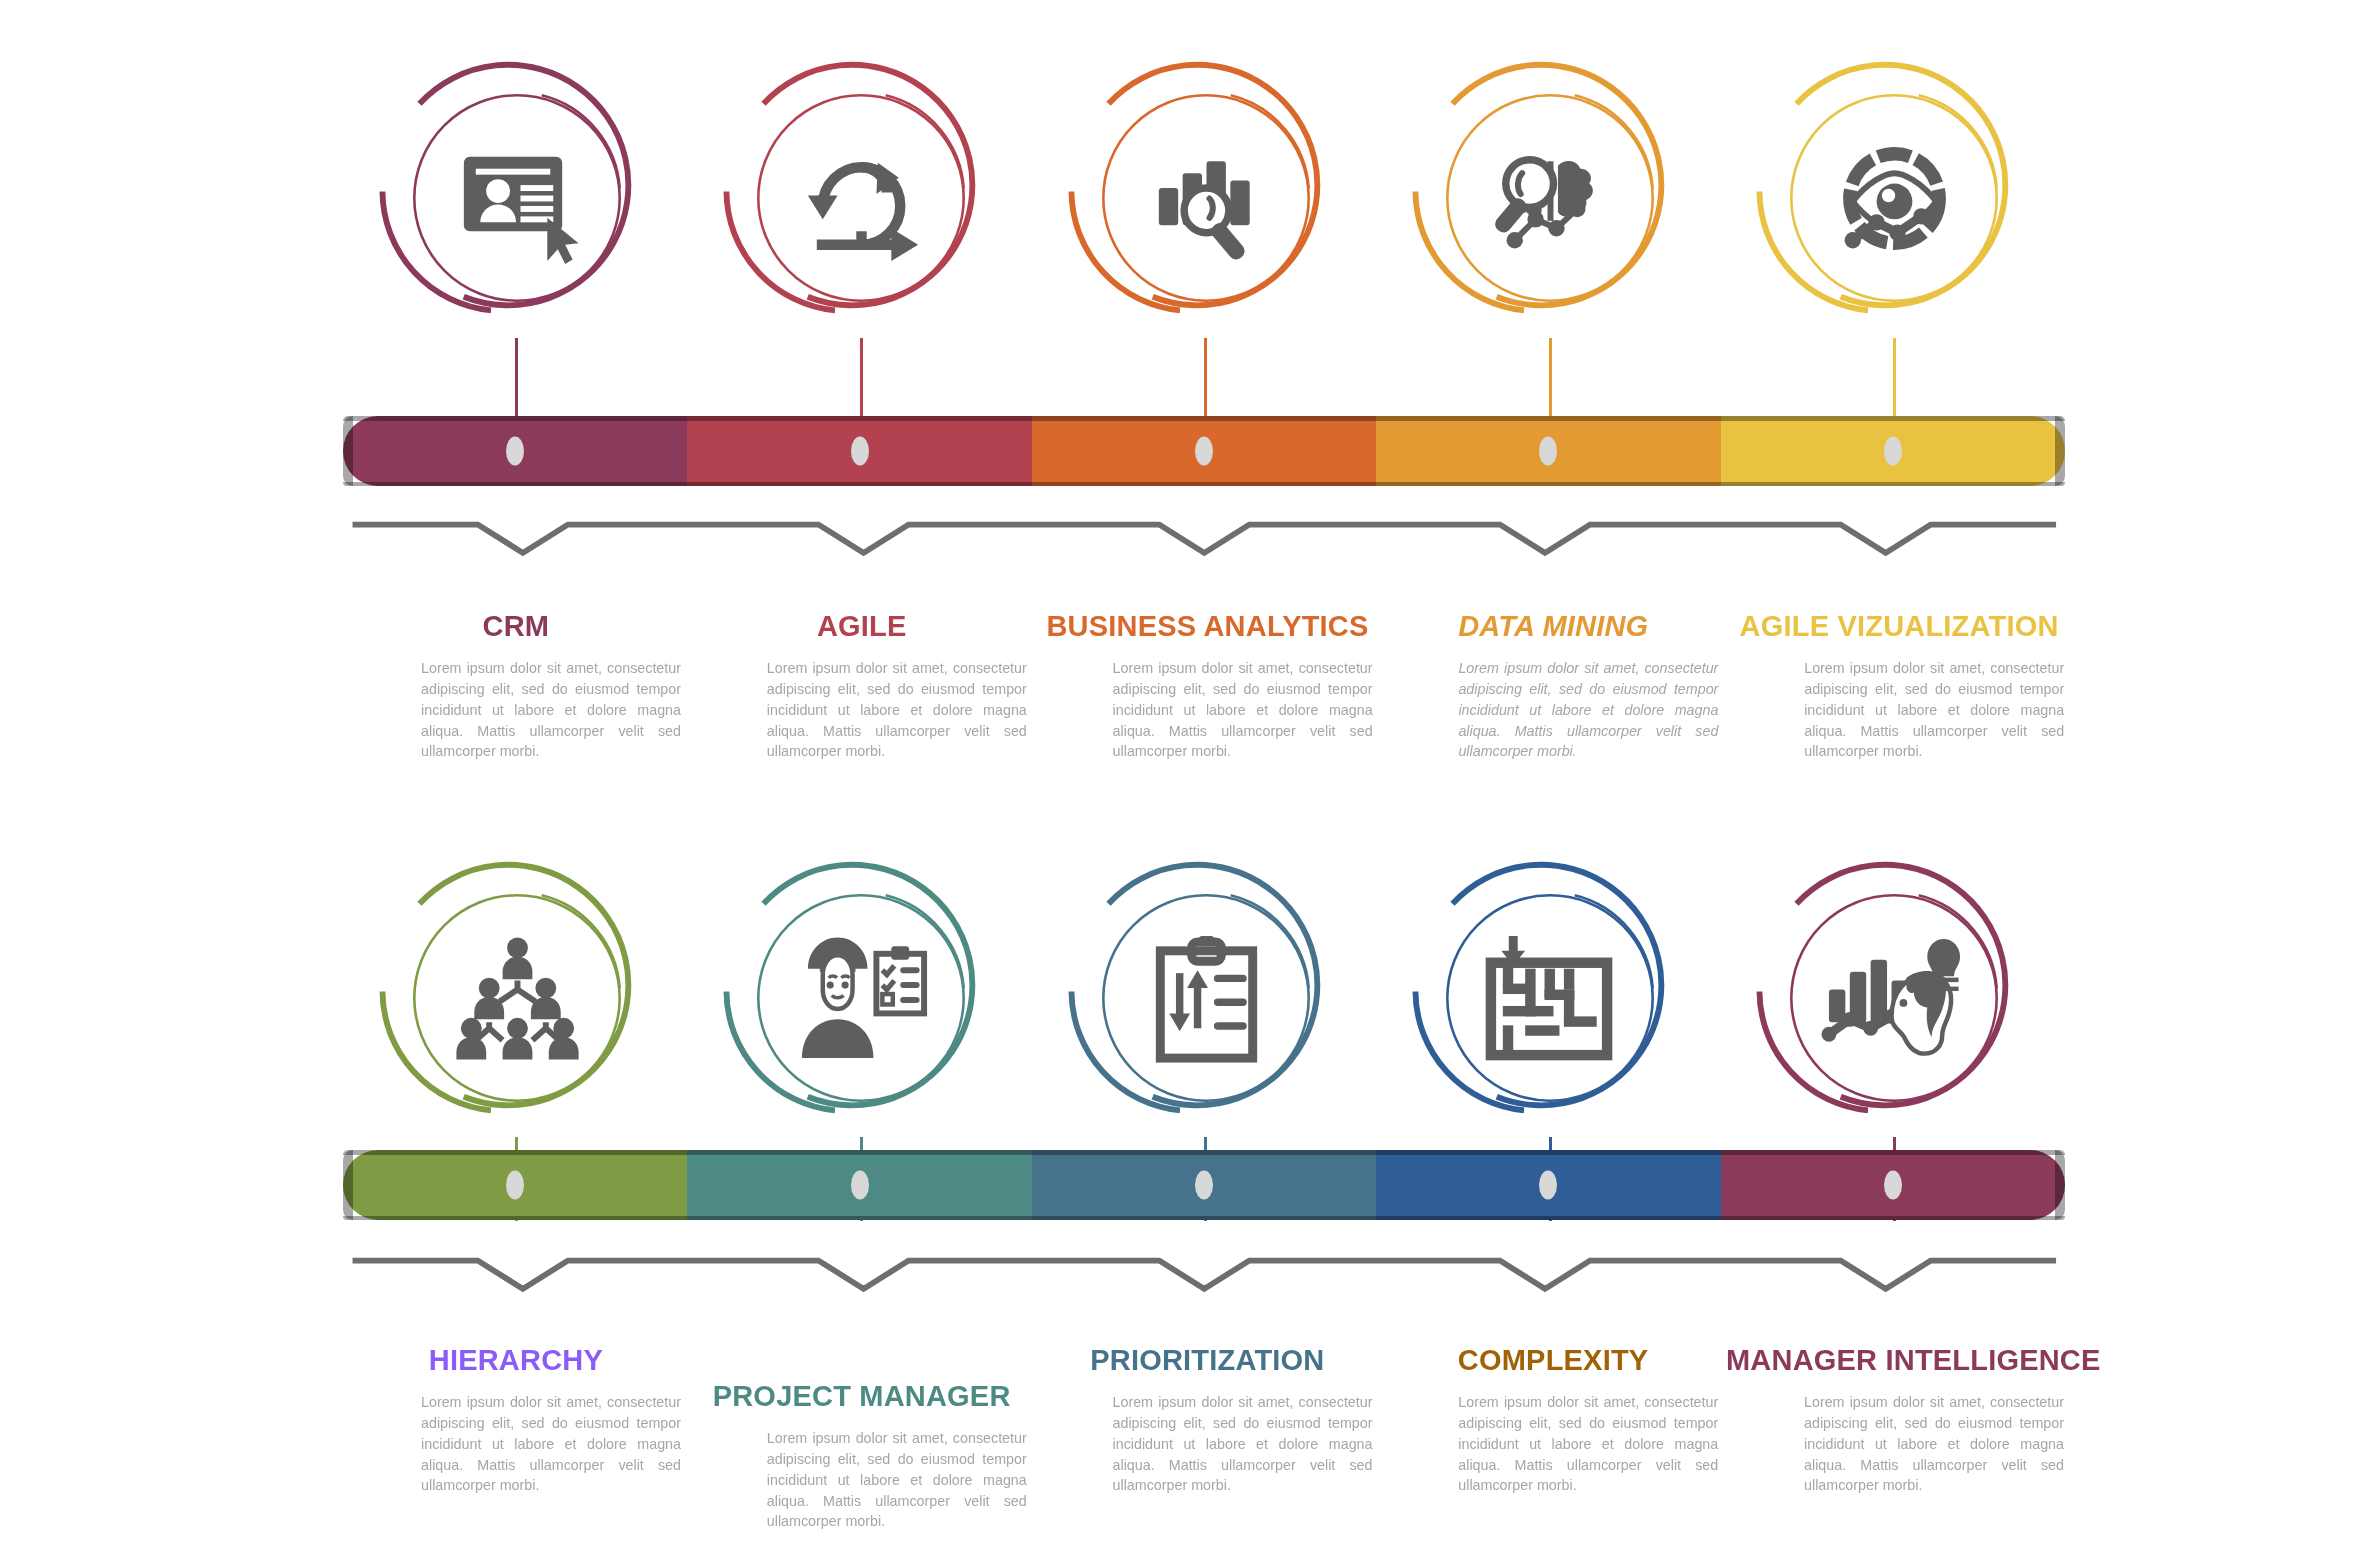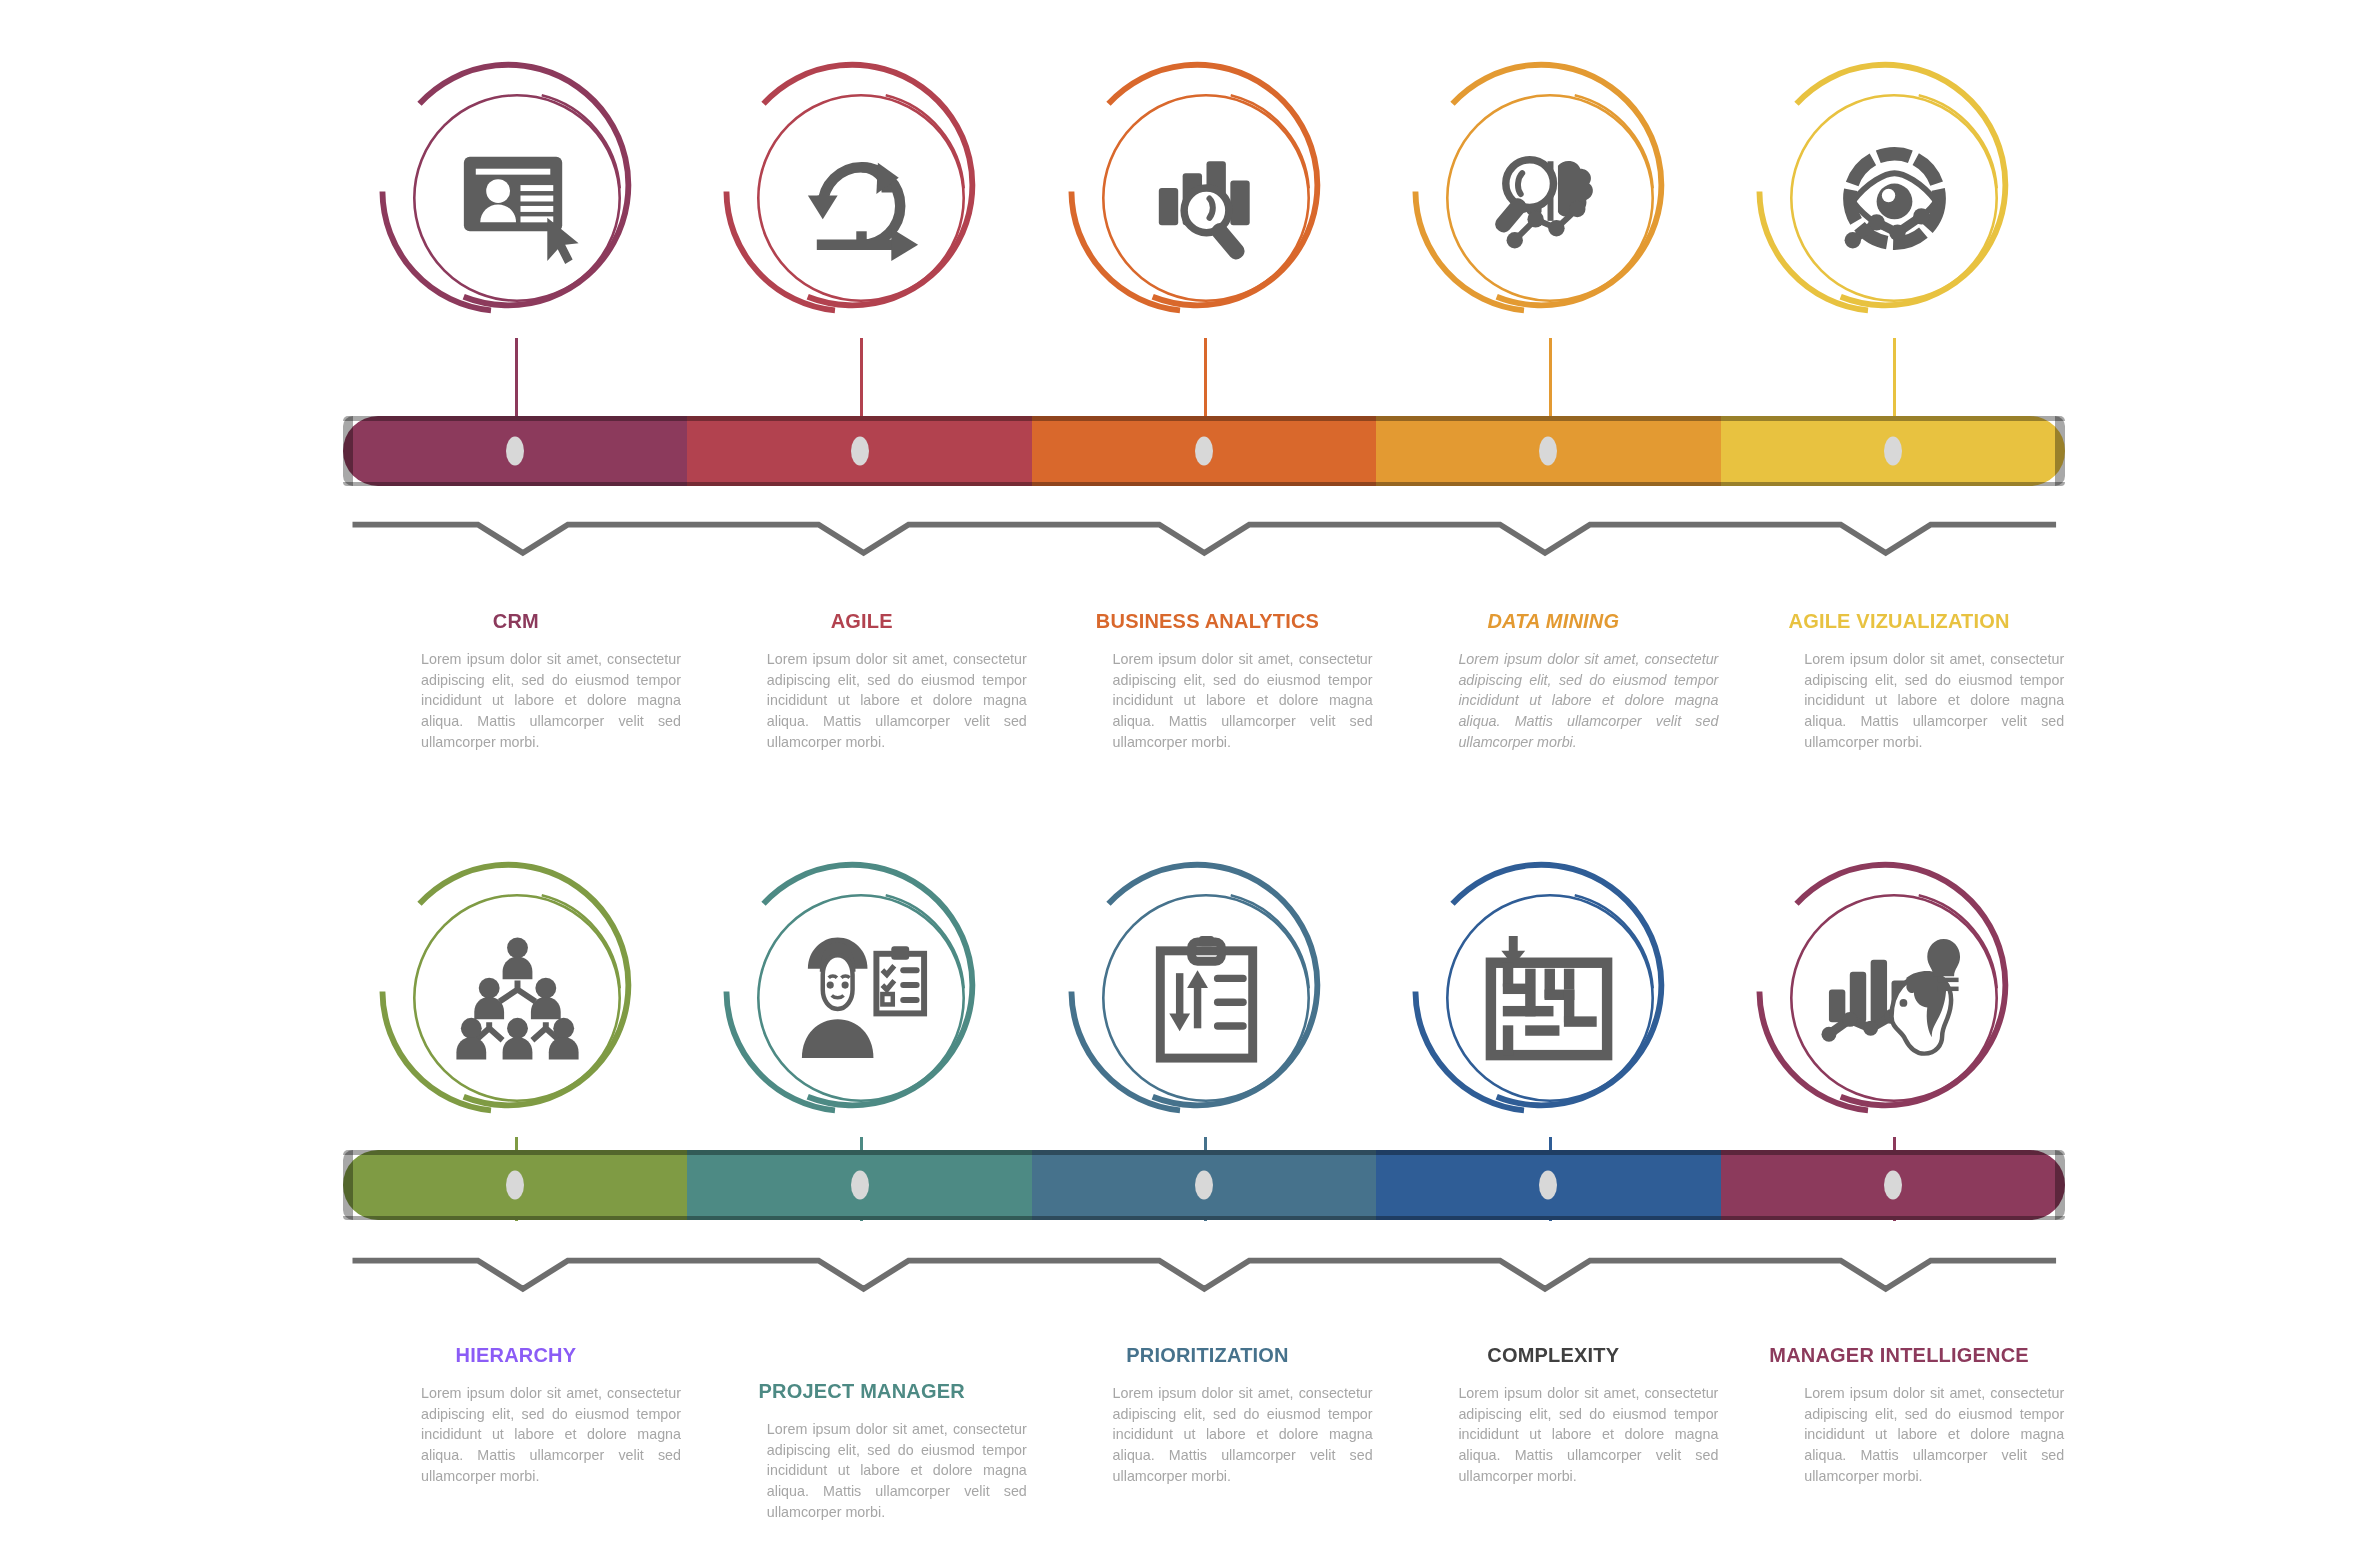--- a/index.html
+++ b/index.html
@@ -62,21 +62,21 @@
 
   
   .zig{position:absolute;}
   .zig svg{display:block;}
 
   
   .texts{position:absolute;display:flex;}
   .tcell{position:relative;}
   .tcell .title{
     font-weight:bold;
-    font-size:20px;
+    font-size:29px;
     letter-spacing:0.2px;
     text-align:center;
     line-height:1.05;
     white-space:nowrap;
   }
   .tcell .body{
     margin-top:17px;
     font-size:14.3px;
     line-height:1.45;
     color:#a6a6a6;
@@ -462,21 +462,21 @@
       </div>
       <div class="tcell" style="width:346px;">
         <div class="title" style="color: rgb(77, 138, 132); margin-top: 36px;">PROJECT MANAGER</div>
         <div class="body" style="width:260px;margin-left:78px;">Lorem ipsum dolor sit amet, consectetur adipiscing elit, sed do eiusmod tempor incididunt ut labore et dolore magna aliqua. Mattis ullamcorper velit sed ullamcorper morbi.</div>
       </div>
       <div class="tcell" style="width:346px;">
         <div class="title" style="color: rgb(70, 114, 140);">PRIORITIZATION</div>
         <div class="body" style="width:260px;margin-left:78px;">Lorem ipsum dolor sit amet, consectetur adipiscing elit, sed do eiusmod tempor incididunt ut labore et dolore magna aliqua. Mattis ullamcorper velit sed ullamcorper morbi.</div>
       </div>
       <div class="tcell" style="width:346px;">
-        <div class="title" style="color: #404040;">COMPLEXITY</div>
+        <div class="title" style="color: #a16207;">COMPLEXITY</div>
         <div class="body" style="width:260px;margin-left:78px;">Lorem ipsum dolor sit amet, consectetur adipiscing elit, sed do eiusmod tempor incididunt ut labore et dolore magna aliqua. Mattis ullamcorper velit sed ullamcorper morbi.</div>
       </div>
       <div class="tcell" style="width:346px;">
         <div class="title" style="color: rgb(140, 58, 92);">MANAGER INTELLIGENCE</div>
         <div class="body" style="width:260px;margin-left:78px;">Lorem ipsum dolor sit amet, consectetur adipiscing elit, sed do eiusmod tempor incididunt ut labore et dolore magna aliqua. Mattis ullamcorper velit sed ullamcorper morbi.</div>
       </div>
     </div>
   </div>
 
 </div>

